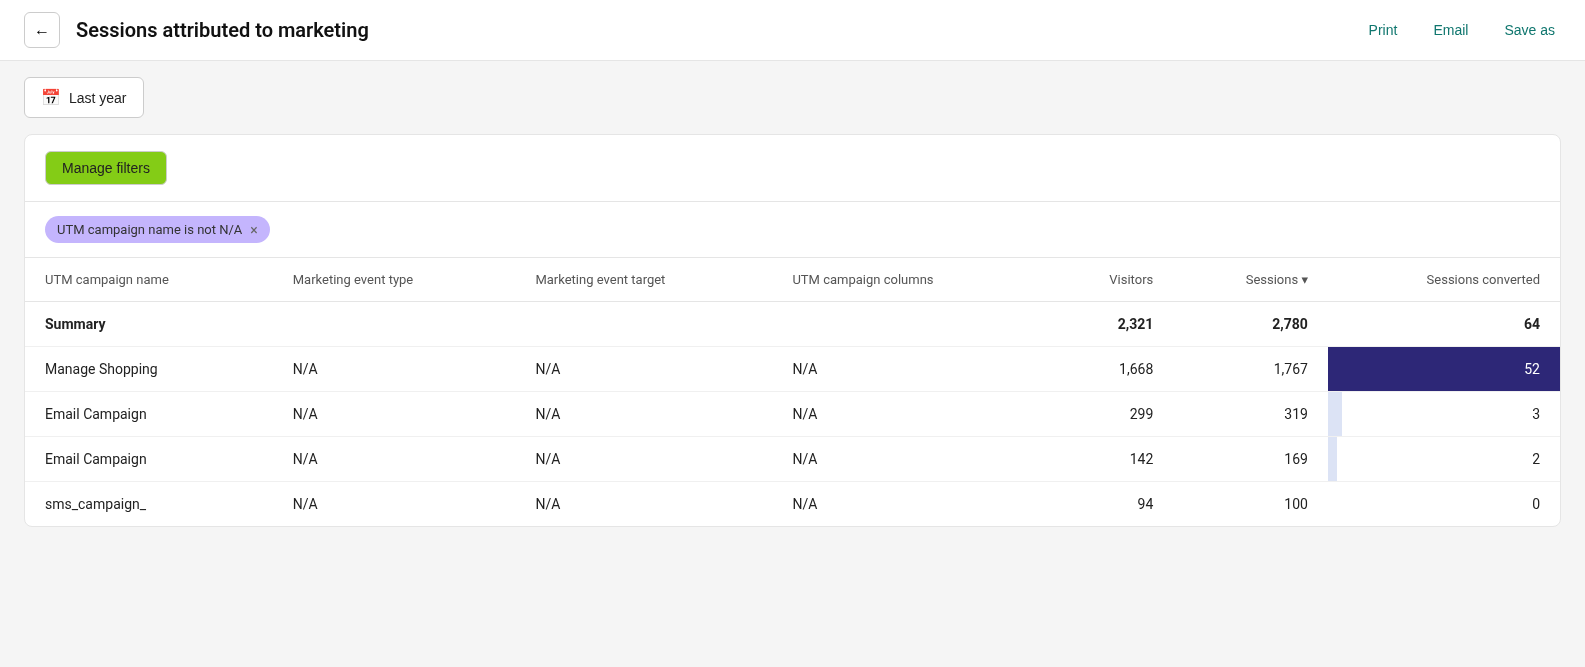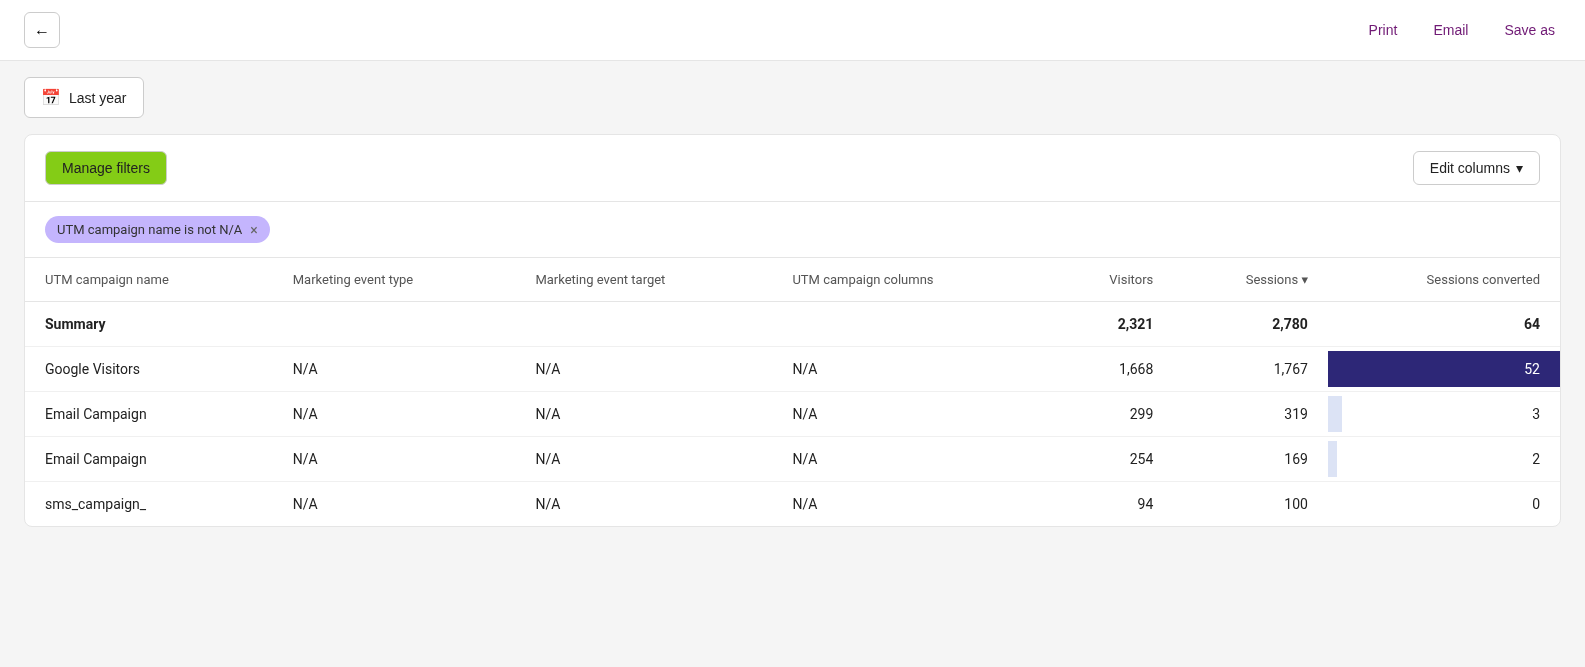--- a/index.html
+++ b/index.html
@@ -45,21 +45,21 @@
       display: flex;
       align-items: center;
       gap: 24px;
     }
 
     .top-action-btn {
       background: none;
       border: none;
       cursor: pointer;
       font-size: 14px;
-      color: #701a75;
+      color: #0f766e;
       padding: 4px 6px;
     }
 
     .filter-bar {
       padding: 16px 24px;
       background: #f5f5f5;
     }
 
     .date-btn {
       display: flex;
@@ -188,21 +188,21 @@
       position: relative;
       text-align: right;
       padding: 0;
     }
 
     .converted-bar-container {
       position: relative;
       display: flex;
       align-items: center;
       justify-content: flex-end;
-      height: 36px;
+      height: 44px;
       padding-right: 20px;
     }
 
     .converted-bar {
       position: absolute;
       left: 0;
       top: 0;
       height: 100%;
     }
 
@@ -220,43 +220,40 @@
     }
   </style>
 </head>
 <body>
 
 <div class="top-bar">
   <div class="top-bar-left">
     <button class="back-btn">
       <span>←</span>
     </button>
+    <span class="page-title">Sessions attributed to marketing</span>
   </div>
   <div class="top-bar-right">
     <button class="top-action-btn">Print</button>
     <button class="top-action-btn">Email</button>
     <button class="top-action-btn">Save as</button>
   </div>
 </div>
 
 <div class="filter-bar">
   <button class="date-btn">
     <span class="calendar-icon">📅</span>
     <span>Last year</span>
   </button>
 </div>
 
 <div class="main-card">
 
   <div class="card-toolbar">
     <button class="manage-filters-btn">Manage filters</button>
-    <button class="edit-columns-btn">
-      <span>Edit columns</span>
-      <span>▾</span>
-    </button>
   </div>
 
   <div class="active-filter-bar">
     <div class="filter-tag">
       <span>UTM campaign name is not N/A</span>
       <span class="filter-tag-close">×</span>
     </div>
   </div>
 
   <table>
@@ -276,21 +273,21 @@
       <tr class="summary-row">
         <td>Summary</td>
         <td></td>
         <td></td>
         <td></td>
         <td class="right-align">2,321</td>
         <td class="right-align">2,780</td>
         <td class="right-align">64</td>
       </tr>
     <tr>
-          <td>Google Visitors</td>
+          <td>Manage Shopping</td>
           <td>N/A</td>
           <td>N/A</td>
           <td>N/A</td>
           <td class="right-align">1,668</td>
           <td class="right-align">1,767</td>
           <td class="sessions-converted-cell">
             <div class="converted-bar-container">
               <div class="converted-bar" style="width: 100%; background-color: rgb(45, 39, 119);"></div>
               <span class="converted-value white-text">52</span>
             </div>
@@ -308,21 +305,21 @@
               <div class="converted-bar" style="width: 6%; background-color: rgb(220, 227, 245);"></div>
               <span class="converted-value">3</span>
             </div>
           </td>
         </tr>
         <tr>
           <td>Email Campaign</td>
           <td>N/A</td>
           <td>N/A</td>
           <td>N/A</td>
-          <td class="right-align">254</td>
+          <td class="right-align">142</td>
           <td class="right-align">169</td>
           <td class="sessions-converted-cell">
             <div class="converted-bar-container">
               <div class="converted-bar" style="width: 4%; background-color: rgb(220, 227, 245);"></div>
               <span class="converted-value">2</span>
             </div>
           </td>
         </tr>
         <tr>
           <td>sms_campaign_</td>

